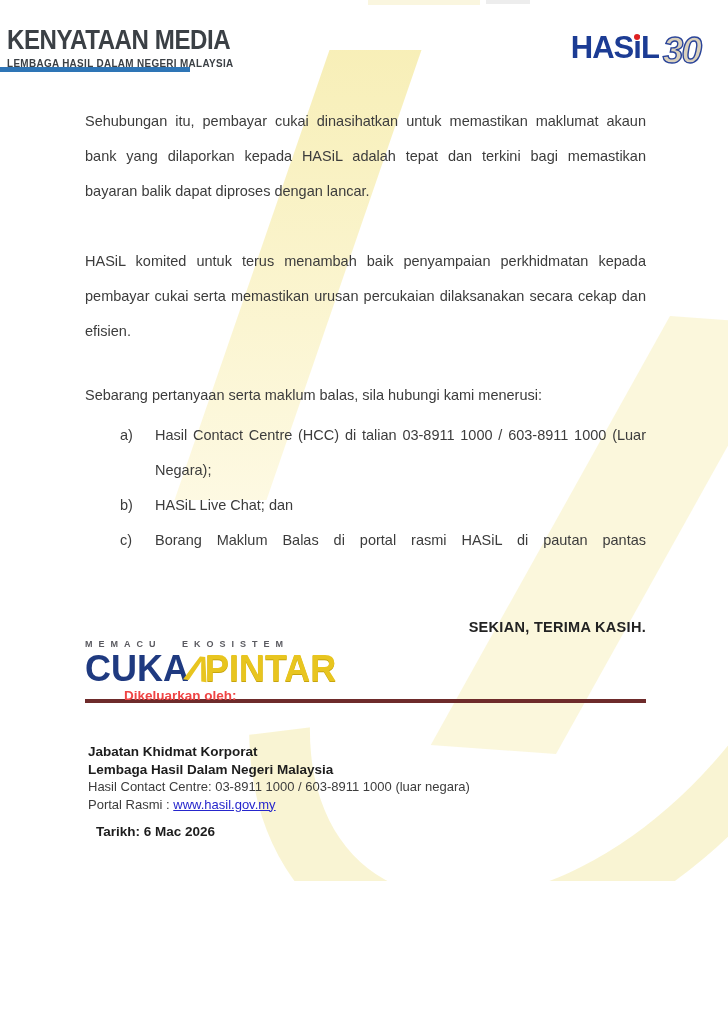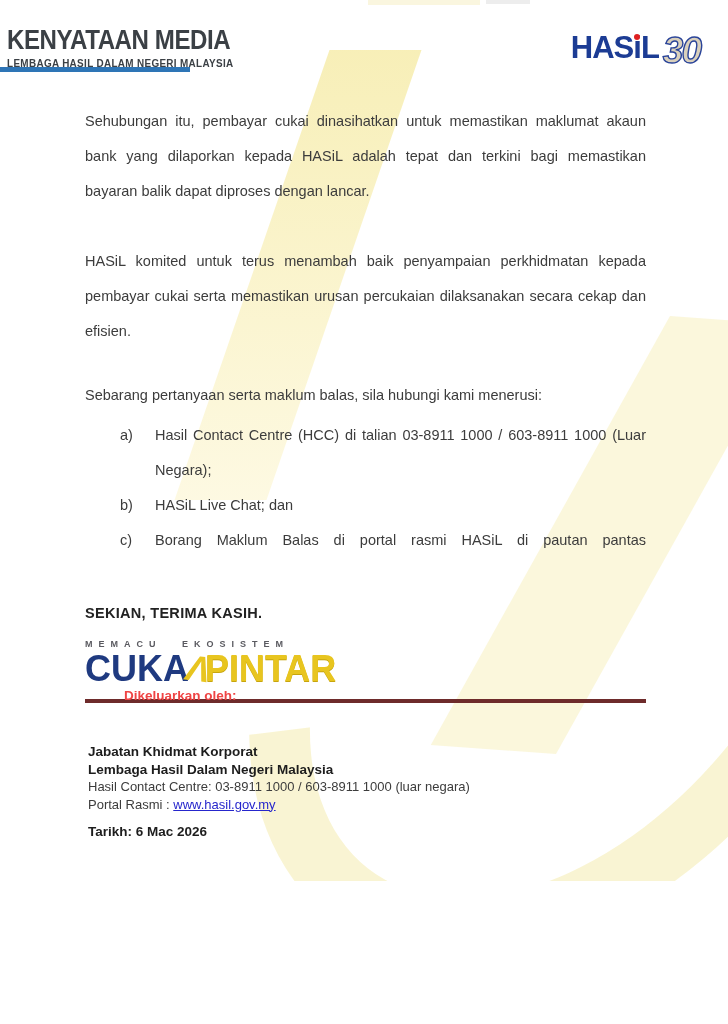--- a/index.html
+++ b/index.html
@@ -37,35 +37,35 @@
   
   .body-block{position:absolute;left:85px;width:561px;font-size:14.5px;line-height:35px;color:#3c3c3c;}
   .jline{text-align:justify;text-align-last:justify;}
   .jline.last{text-align:left;text-align-last:left;}
   .p1{top:104px;} .p2{top:244px;} .p3{top:378px;}
   .clist{top:418px;}
   .clist-row{display:flex;}
   .clist-label{width:35px;flex:0 0 35px;margin-left:35px;}
   .clist-text{flex:1;}
   .doc-link{color:#2626cc;text-decoration:underline;cursor:pointer;}
-  .closing{top:596px;text-align:left;font-weight:700;color:#222;letter-spacing:.3px;}
+  .closing{top:610px;text-align:right;font-weight:700;color:#222;letter-spacing:.3px;}
   
   .brand{position:absolute;left:85px;width:561px;top:640px;text-align:left;line-height:1;}
   .brand-tagline{font-size:9px;font-weight:700;letter-spacing:6px;word-spacing:12px;color:#5a5a60;}
   .brand-word{margin-top:2px;font-size:36px;font-weight:800;letter-spacing:0;}
   .bw-left{color:#1f3a80;}
   .bw-swoosh{color:#e8c51f;font-style:italic;display:inline-block;transform:rotate(7deg);
     margin:0 -5px 0 -3px;font-weight:800;}
   .bw-right{color:#e8c51f;text-shadow:0 1px 0 #c7a50e;}
   
   .maroon-rule{position:absolute;left:85px;top:699px;width:561px;height:4px;background:#6e2b2b;}
   .issuer-heading{position:absolute;left:88px;top:688px;font-size:13.5px;font-weight:700;color:#ef4444;margin-left:36px;}
   .issuer-block{position:absolute;left:88px;top:743px;font-size:13px;line-height:17.5px;color:#3c3c3c;}
   .issuer-block .b{font-weight:700;font-size:13.5px;color:#1d1d1d;}
-  .date-line{position:absolute;left:88px;top:824px;font-size:13.5px;font-weight:700;color:#1d1d1d;}
+  .date-line{position:absolute;left:96px;top:824px;font-size:13.5px;font-weight:700;color:#1d1d1d;}
   
   .page-number{position:absolute;left:604px;top:941px;font-size:13.5px;color:#1a1a1a;margin-top:32px;}
   .social{position:absolute;left:365px;top:970px;display:flex;align-items:center;height:28px;}
   .sicon{width:26px;height:26px;border-radius:50%;display:flex;align-items:center;justify-content:center;
     color:#fff;font-weight:700;margin-right:7px;cursor:pointer;flex:0 0 auto;}
   .fb{background:radial-gradient(circle at 35% 30%,#4e95f5,#1666d8);font-size:15px;}
   .xx{background:#0c0d10;font-size:13px;}
   .ig{background:linear-gradient(45deg,#f9ce34 0%,#ee2a7b 55%,#6228d7 100%);position:relative;}
   .ig::before{content:"";position:absolute;inset:6px;border:2px solid #fff;border-radius:7px;}
   .ig::after{content:"";position:absolute;width:6px;height:6px;border:2px solid #fff;border-radius:50%;}

